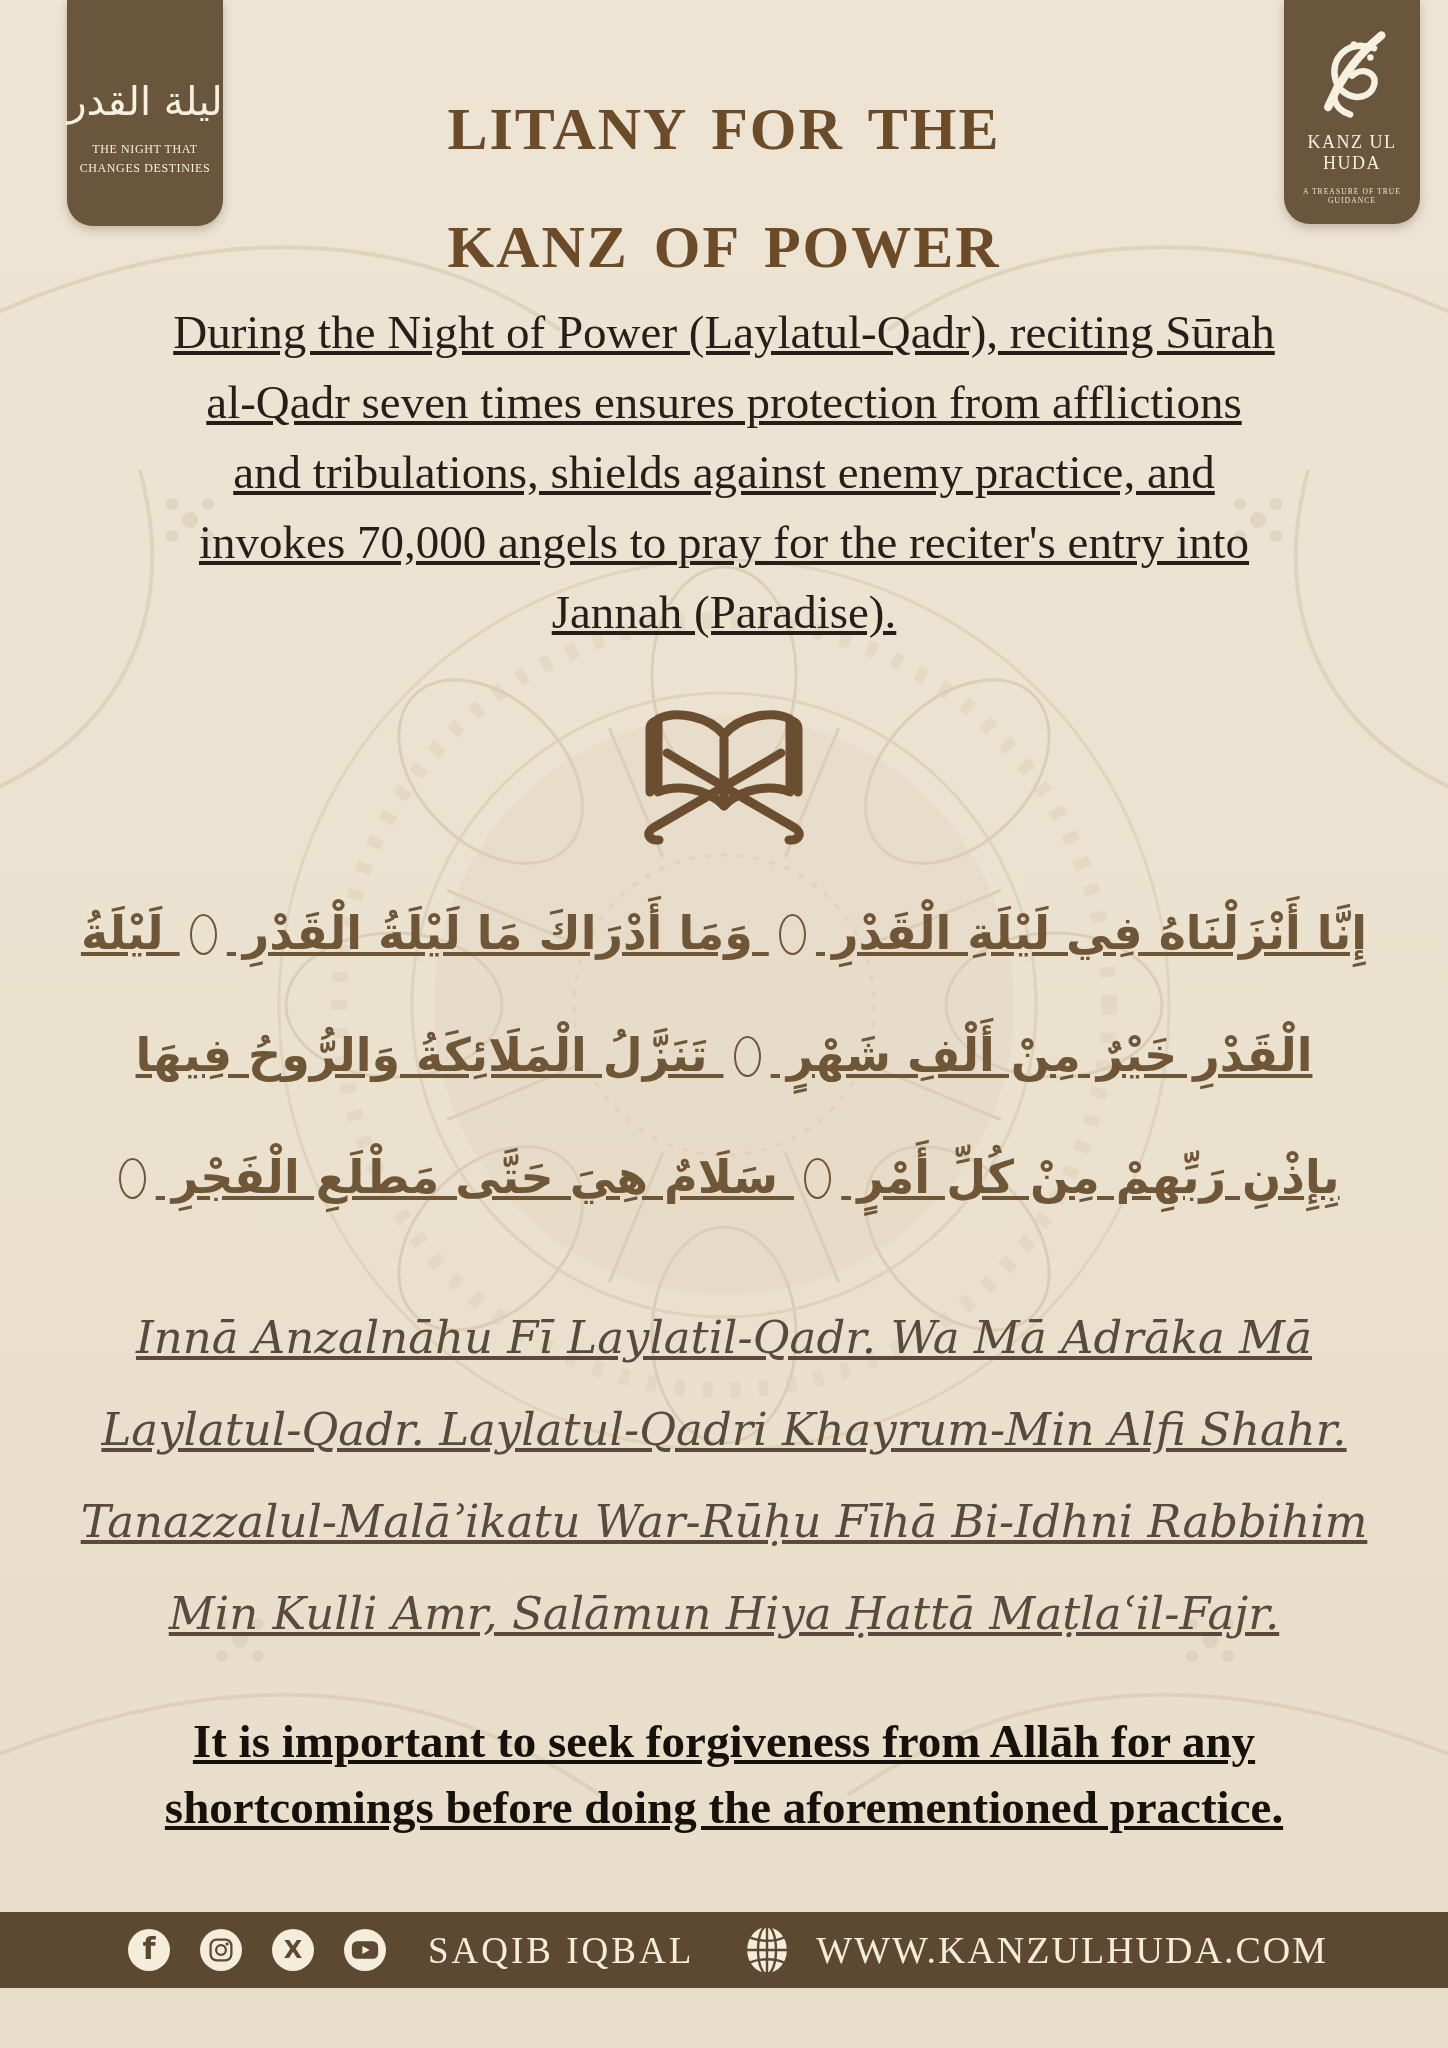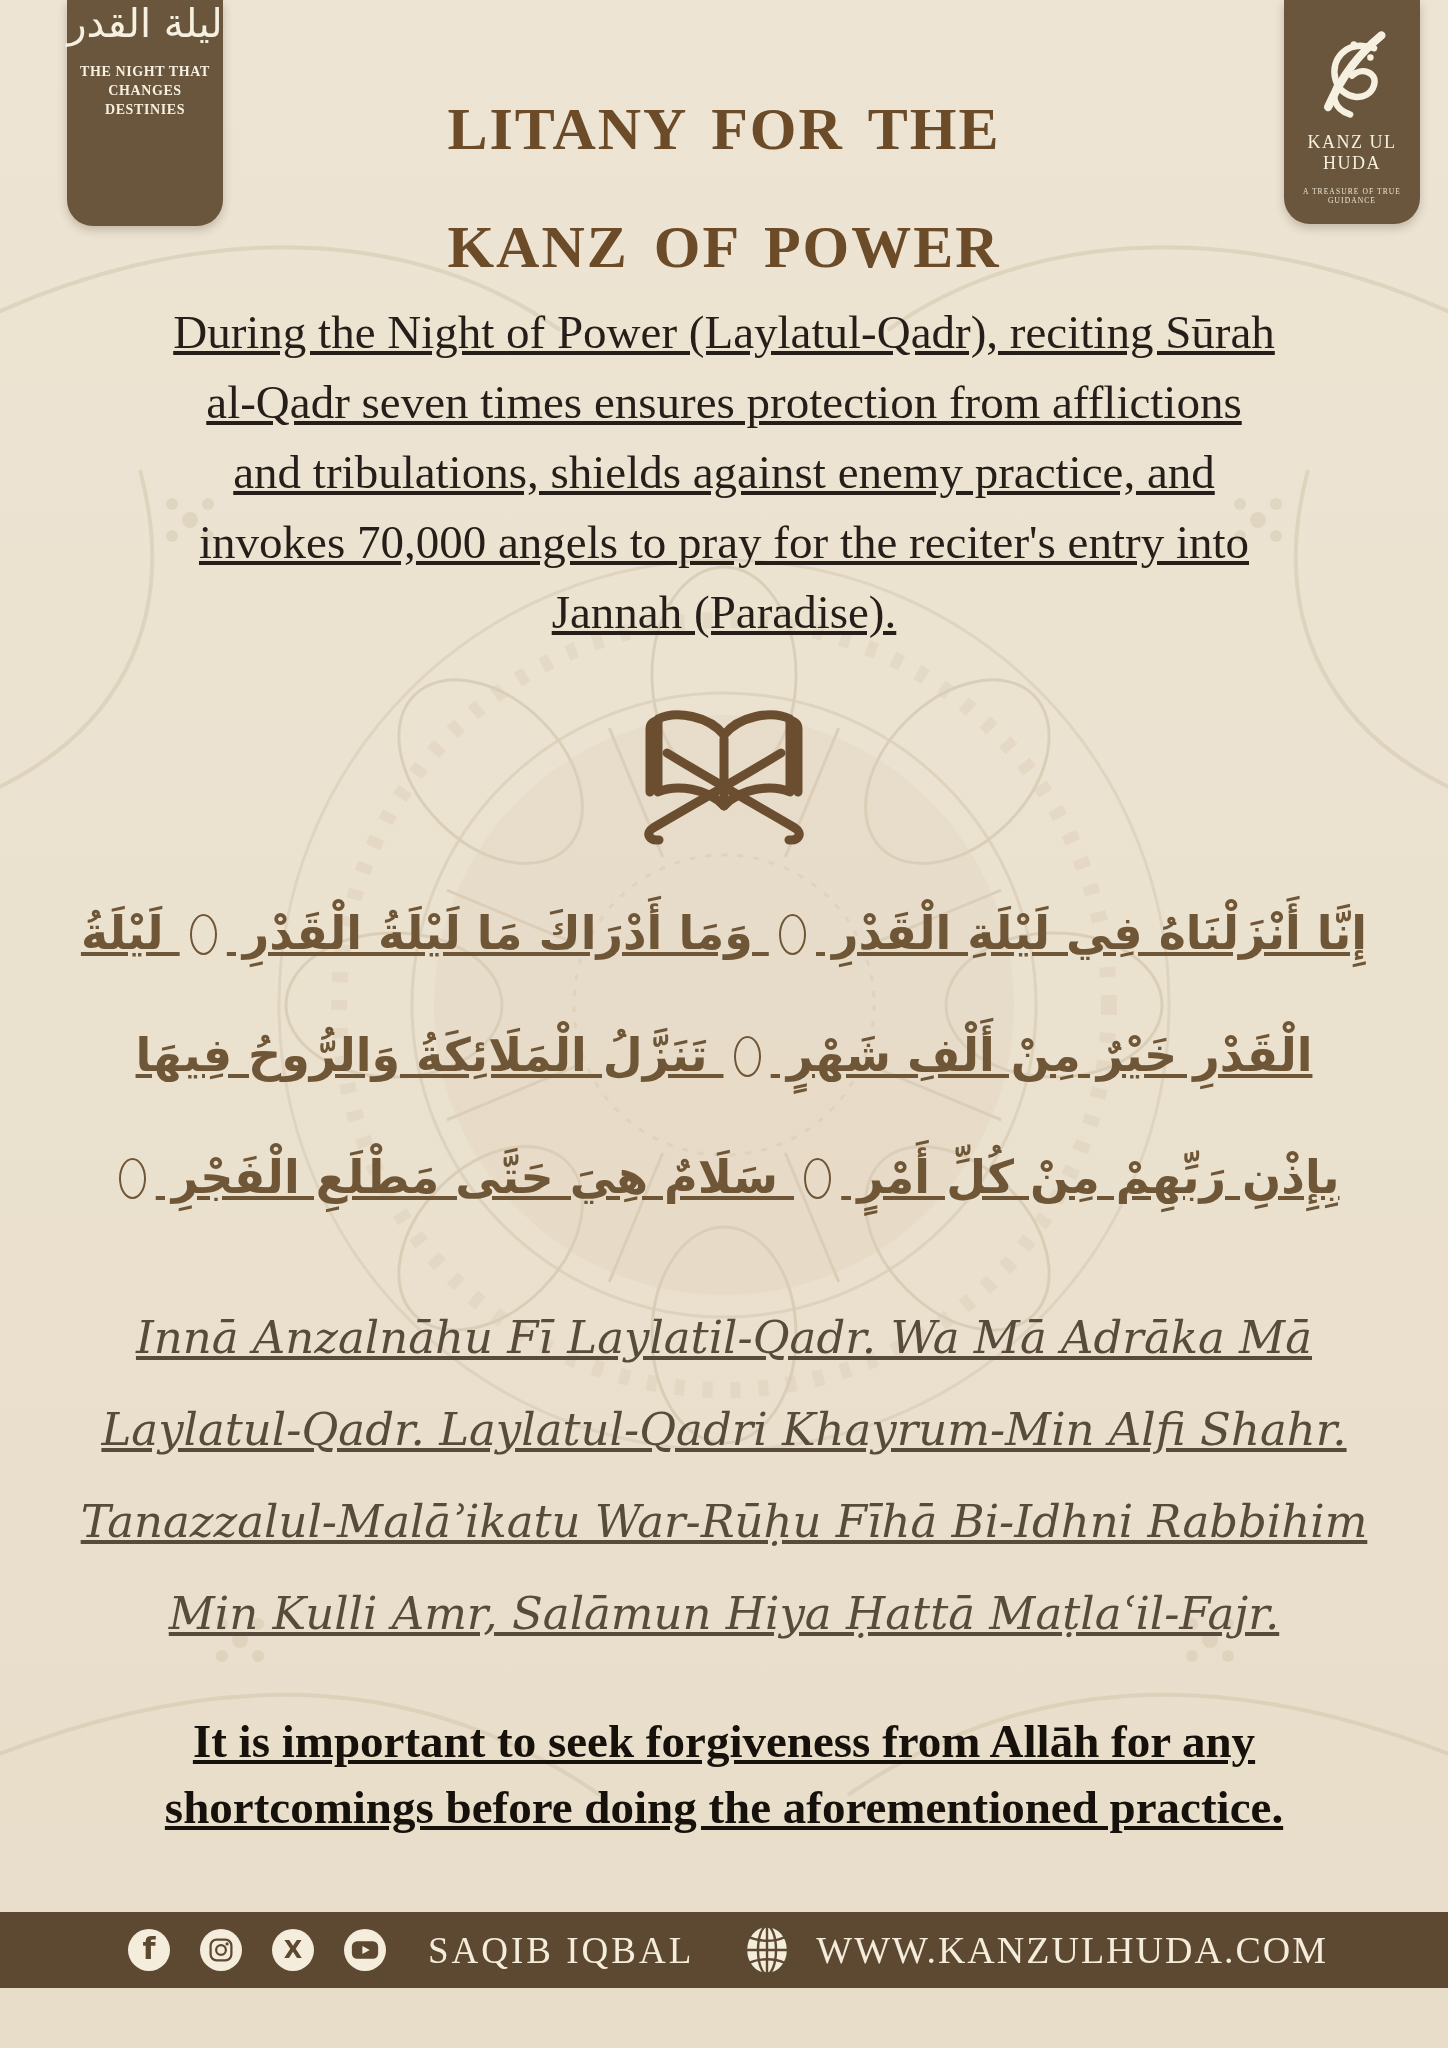--- a/index.html
+++ b/index.html
@@ -11,22 +11,22 @@
   }
   .bg-ornament{position:absolute;left:0;top:0;z-index:0;}
 
   
   .badge{
     position:absolute;top:0;background:#6a563c;color:#f6f0e1;text-align:center;
     border-radius:0 0 26px 26px;box-shadow:0 4px 10px rgba(70,52,30,.25);z-index:2;
   }
   .badge-left{left:67px;width:156px;height:226px;}
   .badge-right{left:1284px;width:136px;height:224px;}
-  .badge-arabic{font-family:"DejaVu Sans",sans-serif;font-size:40px;line-height:46px;}
-  .badge-sub{font-size:14px;font-weight:bold;letter-spacing:.6px;line-height:19px;}
+  .badge-arabic{font-family:"DejaVu Sans",sans-serif;font-size:40px;line-height:46px;margin-top:78px;}
+  .badge-sub{font-size:12px;font-weight:normal;letter-spacing:.6px;line-height:19px;}
   .badge-sub.first{margin-top:16px;}
   .kanz-name{font-size:18px;letter-spacing:1.5px;margin-top:6px;}
   .kanz-tagline{font-size:7.5px;letter-spacing:1.1px;margin-top:13px;opacity:.92;}
   .kanz-calligraphy{margin-top:26px;}
 
   
   .title{
     position:absolute;top:30px;left:0;width:100%;text-align:center;z-index:1;
     color:#6b4b28;font-weight:bold;font-size:60px;line-height:118px;
     letter-spacing:2px;word-spacing:8px;

